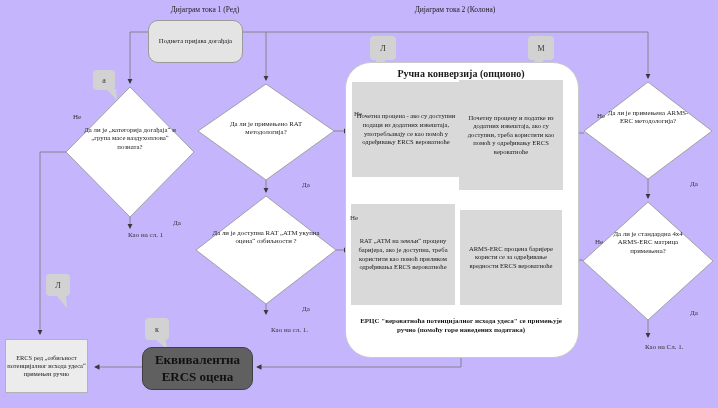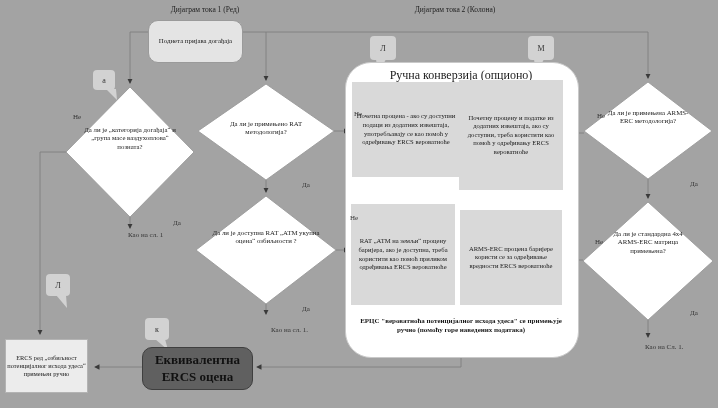--- a/index.html
+++ b/index.html
@@ -1,24 +1,24 @@
 <!DOCTYPE html>
 <html><head>
 <meta charset="utf-8">
 <style>
   html,body{margin:0;padding:0;background:#fff;}
-  #stage{position:relative;width:718px;height:408px;background:#a3a3a3;overflow:hidden;
+  #stage{position:relative;width:718px;height:408px;background:#c4b5fd;overflow:hidden;
          font-family:"Liberation Serif","DejaVu Serif",serif;color:#1a1a1a;}
   .abs{position:absolute;}
   .title{font-size:7.5px;text-align:center;color:#222;}
   .node-text{font-size:6.8px;line-height:1.25;text-align:center;color:#222;}
   .box{box-sizing:border-box;display:flex;align-items:center;justify-content:center;text-align:center;}
   .start-box{background:#e4e4e4;border:1px solid #9a9a9a;border-radius:10px;font-size:7px;}
   .panel{border:1px solid #c9c9c9;border-radius:26px;background:#fff;}
-  .panel-title{font-size:12px;font-weight:normal;text-align:center;}
+  .panel-title{font-size:10px;font-weight:bold;text-align:center;}
   .pbox{background:#d9d9d9;font-size:6.6px;line-height:1.3;padding:3px;}
   .panel-footer{font-size:7px;font-weight:bold;text-align:center;line-height:1.35;}
   .light-box{background:#ececec;border:1px solid #b3b3b3;font-size:6.4px;line-height:1.3;}
   .dark-box{background:#606060;border:1px solid #3f3f3f;border-radius:10px;
             font-size:13px;font-weight:600;color:#111;line-height:1.3;}
   .callout{background:#d2d2d2;border-radius:4px;display:flex;align-items:center;justify-content:center;
            font-size:8px;color:#333;}
   .edge-label{font-size:7px;color:#333;white-space:nowrap;padding-left:25px;}
   svg{position:absolute;left:0;top:0;}
 </style>

